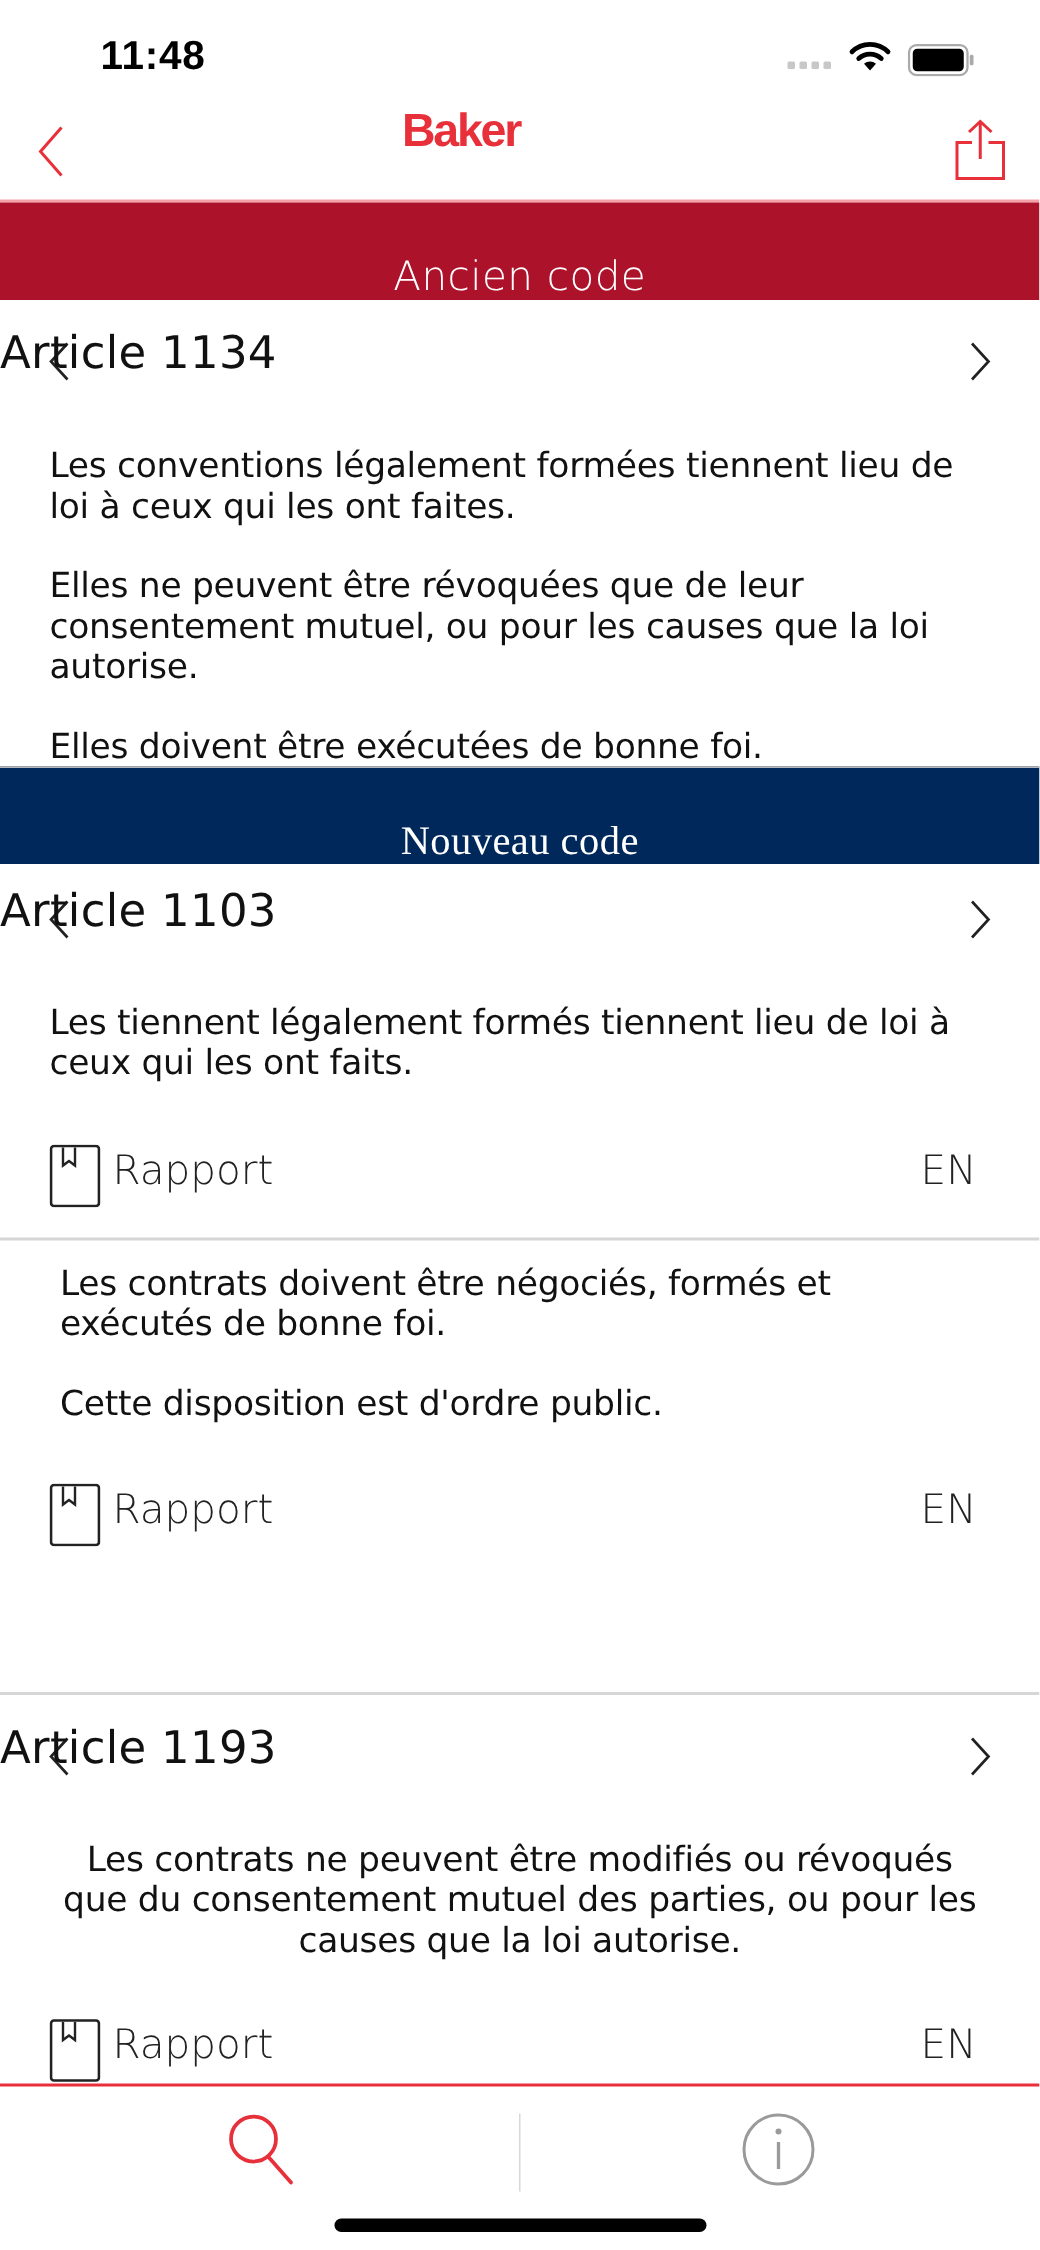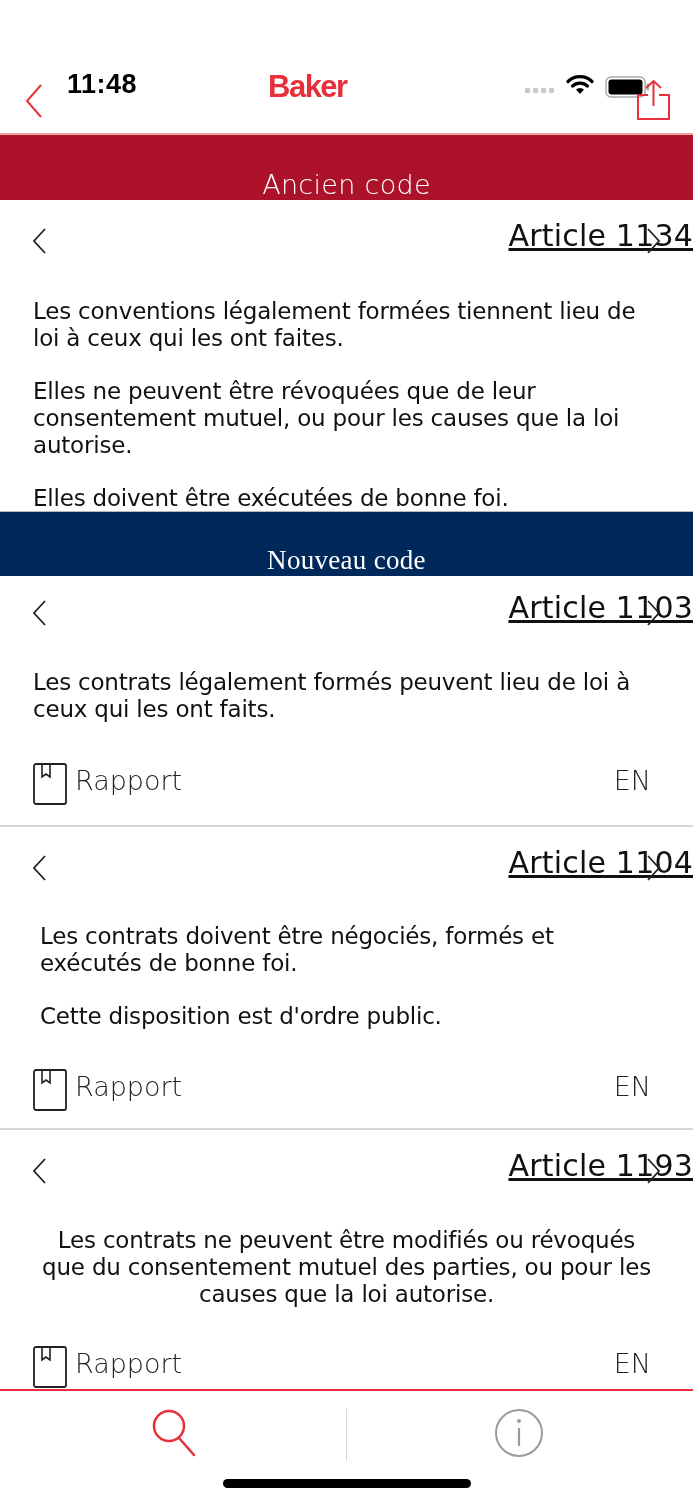--- a/index.html
+++ b/index.html
@@ -1,40 +1,40 @@
 <!DOCTYPE html>
 <html><head>
 <meta charset="utf-8">
 <style>
   * { box-sizing: border-box; margin: 0; padding: 0; }
   html, body { width: 693px; height: 1500px; background: #ffffff; overflow: hidden; }
   body { font-family: "DejaVu Sans", sans-serif; color: #111; position: relative; }
 
-  .status-bar { position: absolute; top: 0; left: 0; width: 693px; height: 70px; margin-top: 47px; }
+  .status-bar { position: absolute; top: 0; left: 0; width: 693px; height: 70px; }
   .status-time { position: absolute; left: 67px; top: 22px; font-size: 27px; font-weight: bold; letter-spacing: 0.5px; color: #000; font-family: "Liberation Sans", sans-serif; }
   .signal { position: absolute; left: 525px; top: 41px; display: flex; gap: 3px; }
   .signal span { width: 5px; height: 5px; background: #c8c8c8; border-radius: 1px; display: block; }
   .wifi { position: absolute; left: 565px; top: 27px; }
   .battery { position: absolute; left: 605px; top: 29px; }
 
   .nav-bar { position: absolute; top: 70px; left: 0; width: 628px; height: 64px; }
   .back-btn { position: absolute; left: 20px; top: 12px; width: 30px; height: 38px; }
   .logo { position: absolute; left: 268px; top: 3px; width: 160px; height: 58px; font-family: "Liberation Sans", sans-serif; font-weight: bold; line-height: 27px; letter-spacing: -1.5px; }
   .logo-top { color: #e8303a; font-size: 31px; display: block; }
   .logo-bottom { color: #b1142b; font-size: 31px; display: block; }
   .share-btn { position: absolute; left: 636px; top: 8px; width: 36px; height: 44px; }
   .nav-divider { position: absolute; top: 133px; left: 0; width: 693px; height: 2px; background: #f3a0a6; }
 
   .section-header { position: absolute; left: 0; width: 693px; height: 65px; display: flex; align-items: flex-end; justify-content: center; color: #fff; font-size: 27px; font-weight: 300; font-family: "DejaVu Sans", sans-serif; letter-spacing: 0.3px; }
   .section-ancien { top: 135px; background: #ad122b; }
   .section-nouveau { top: 511px; background: #00285a; border-top: 1px solid #b8b8b8; font-family: Liberation Serif, serif; }
 
   .article { position: absolute; left: 0; width: 693px; }
   .article-head { position: relative; height: 80px; }
-  .article-title { position: absolute; left: 0; right: 0; top: 18px; text-align: right; font-size: 30px; color: #111; font-family: "DejaVu Sans", sans-serif; letter-spacing: 0.2px; text-decoration: underline; }
+  .article-title { position: absolute; left: 0; right: 0; top: 18px; text-align: left; font-size: 30px; color: #111; font-family: "DejaVu Sans", sans-serif; letter-spacing: 0.2px; }
   .chev { position: absolute; top: 26px; width: 20px; height: 30px; }
   .chev-left { left: 30px; }
   .chev-right { left: 643px; }
   .article-body { padding: 0 33px; font-size: 23px; line-height: 27px; color: #111; font-family: "DejaVu Sans", sans-serif; letter-spacing: -0.2px; }
   .article-body p { margin-bottom: 26px; }
   .article-body p:last-child { margin-bottom: 0; }
 
   .rapport-row { position: relative; height: 58px; }
   .rapport-icon { position: absolute; left: 33px; top: 8px; }
   .rapport-label { position: absolute; left: 75px; top: 10px; font-size: 27px; font-weight: 300; color: #222; }
@@ -114,43 +114,34 @@
   <div class="article-head">
     <svg class="chev chev-left" viewBox="0 0 20 30">
         <polyline points="15,3 4,15 15,27" fill="none" stroke="#222" stroke-width="1.8"></polyline>
       </svg>
     <div class="article-title">Article 1103</div>
     <svg class="chev chev-right" viewBox="0 0 20 30">
         <polyline points="5,3 16,15 5,27" fill="none" stroke="#222" stroke-width="1.8"></polyline>
       </svg>
   </div>
   <div class="article-body" style="padding-top:17px; height:103px;">
-    <p>Les contrats légalement formés peuvent lieu de loi à ceux qui les ont faits.</p>
+    <p>Les tiennent légalement formés tiennent lieu de loi à ceux qui les ont faits.</p>
   </div>
   <div class="rapport-row">
     <svg class="rapport-icon" width="34" height="42" viewBox="0 0 34 42">
       <rect x="1" y="1" width="32" height="40" rx="2" fill="none" stroke="#222" stroke-width="1.8"></rect>
       <polyline points="9,2 9,14 13,11 17,14 17,2" fill="none" stroke="#222" stroke-width="1.6"></polyline>
     </svg>
     <span class="rapport-label">Rapport</span>
     <span class="lang-label">EN</span>
   </div>
 </div>
 <div class="row-divider" style="top:825px;"></div>
 
 <div class="article" style="top:827px;">
-  <div class="article-head">
-    <svg class="chev chev-left" viewBox="0 0 20 30">
-        <polyline points="15,3 4,15 15,27" fill="none" stroke="#222" stroke-width="1.8"></polyline>
-      </svg>
-    <div class="article-title">Article 1104</div>
-    <svg class="chev chev-right" viewBox="0 0 20 30">
-        <polyline points="5,3 16,15 5,27" fill="none" stroke="#222" stroke-width="1.8"></polyline>
-      </svg>
-  </div>
   <div class="article-body" style="padding-top:16px; height:154px;padding-left:40px;">
     <p>Les contrats doivent être négociés, formés et exécutés de bonne foi.</p>
     <p>Cette disposition est d'ordre public.</p>
   </div>
   <div class="rapport-row">
     <svg class="rapport-icon" width="34" height="42" viewBox="0 0 34 42">
       <rect x="1" y="1" width="32" height="40" rx="2" fill="none" stroke="#222" stroke-width="1.8"></rect>
       <polyline points="9,2 9,14 13,11 17,14 17,2" fill="none" stroke="#222" stroke-width="1.6"></polyline>
     </svg>
     <span class="rapport-label">Rapport</span>

